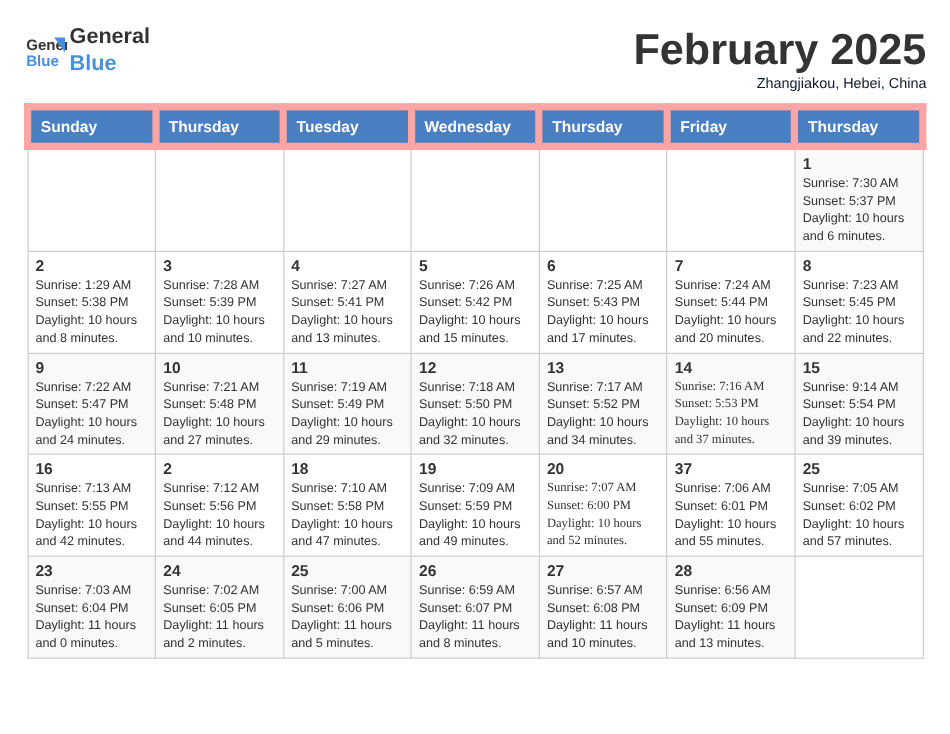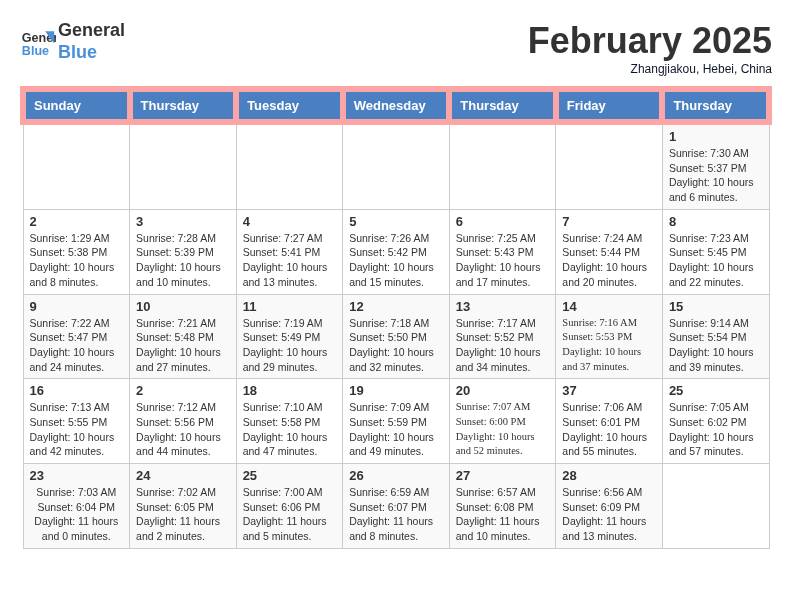--- a/index.html
+++ b/index.html
@@ -197,21 +197,21 @@
           <td>
             <span class="day-num">25</span>
             <div class="day-info" style="white-space: pre-line;">Sunrise: 7:05 AM
 Sunset: 6:02 PM
 Daylight: 10 hours and 57 minutes.</div>
           </td>
         </tr>
         <tr>
           <td>
             <span class="day-num">23</span>
-            <div class="day-info" style="white-space: pre-line; text-align: center;">Sunrise: 7:03 AM
+            <div class="day-info" style="white-space: pre-line;">Sunrise: 7:03 AM
 Sunset: 6:04 PM
 Daylight: 11 hours and 0 minutes.</div>
           </td>
           <td>
             <span class="day-num">24</span>
             <div class="day-info" style="white-space: pre-line;">Sunrise: 7:02 AM
 Sunset: 6:05 PM
 Daylight: 11 hours and 2 minutes.</div>
           </td>
           <td>

